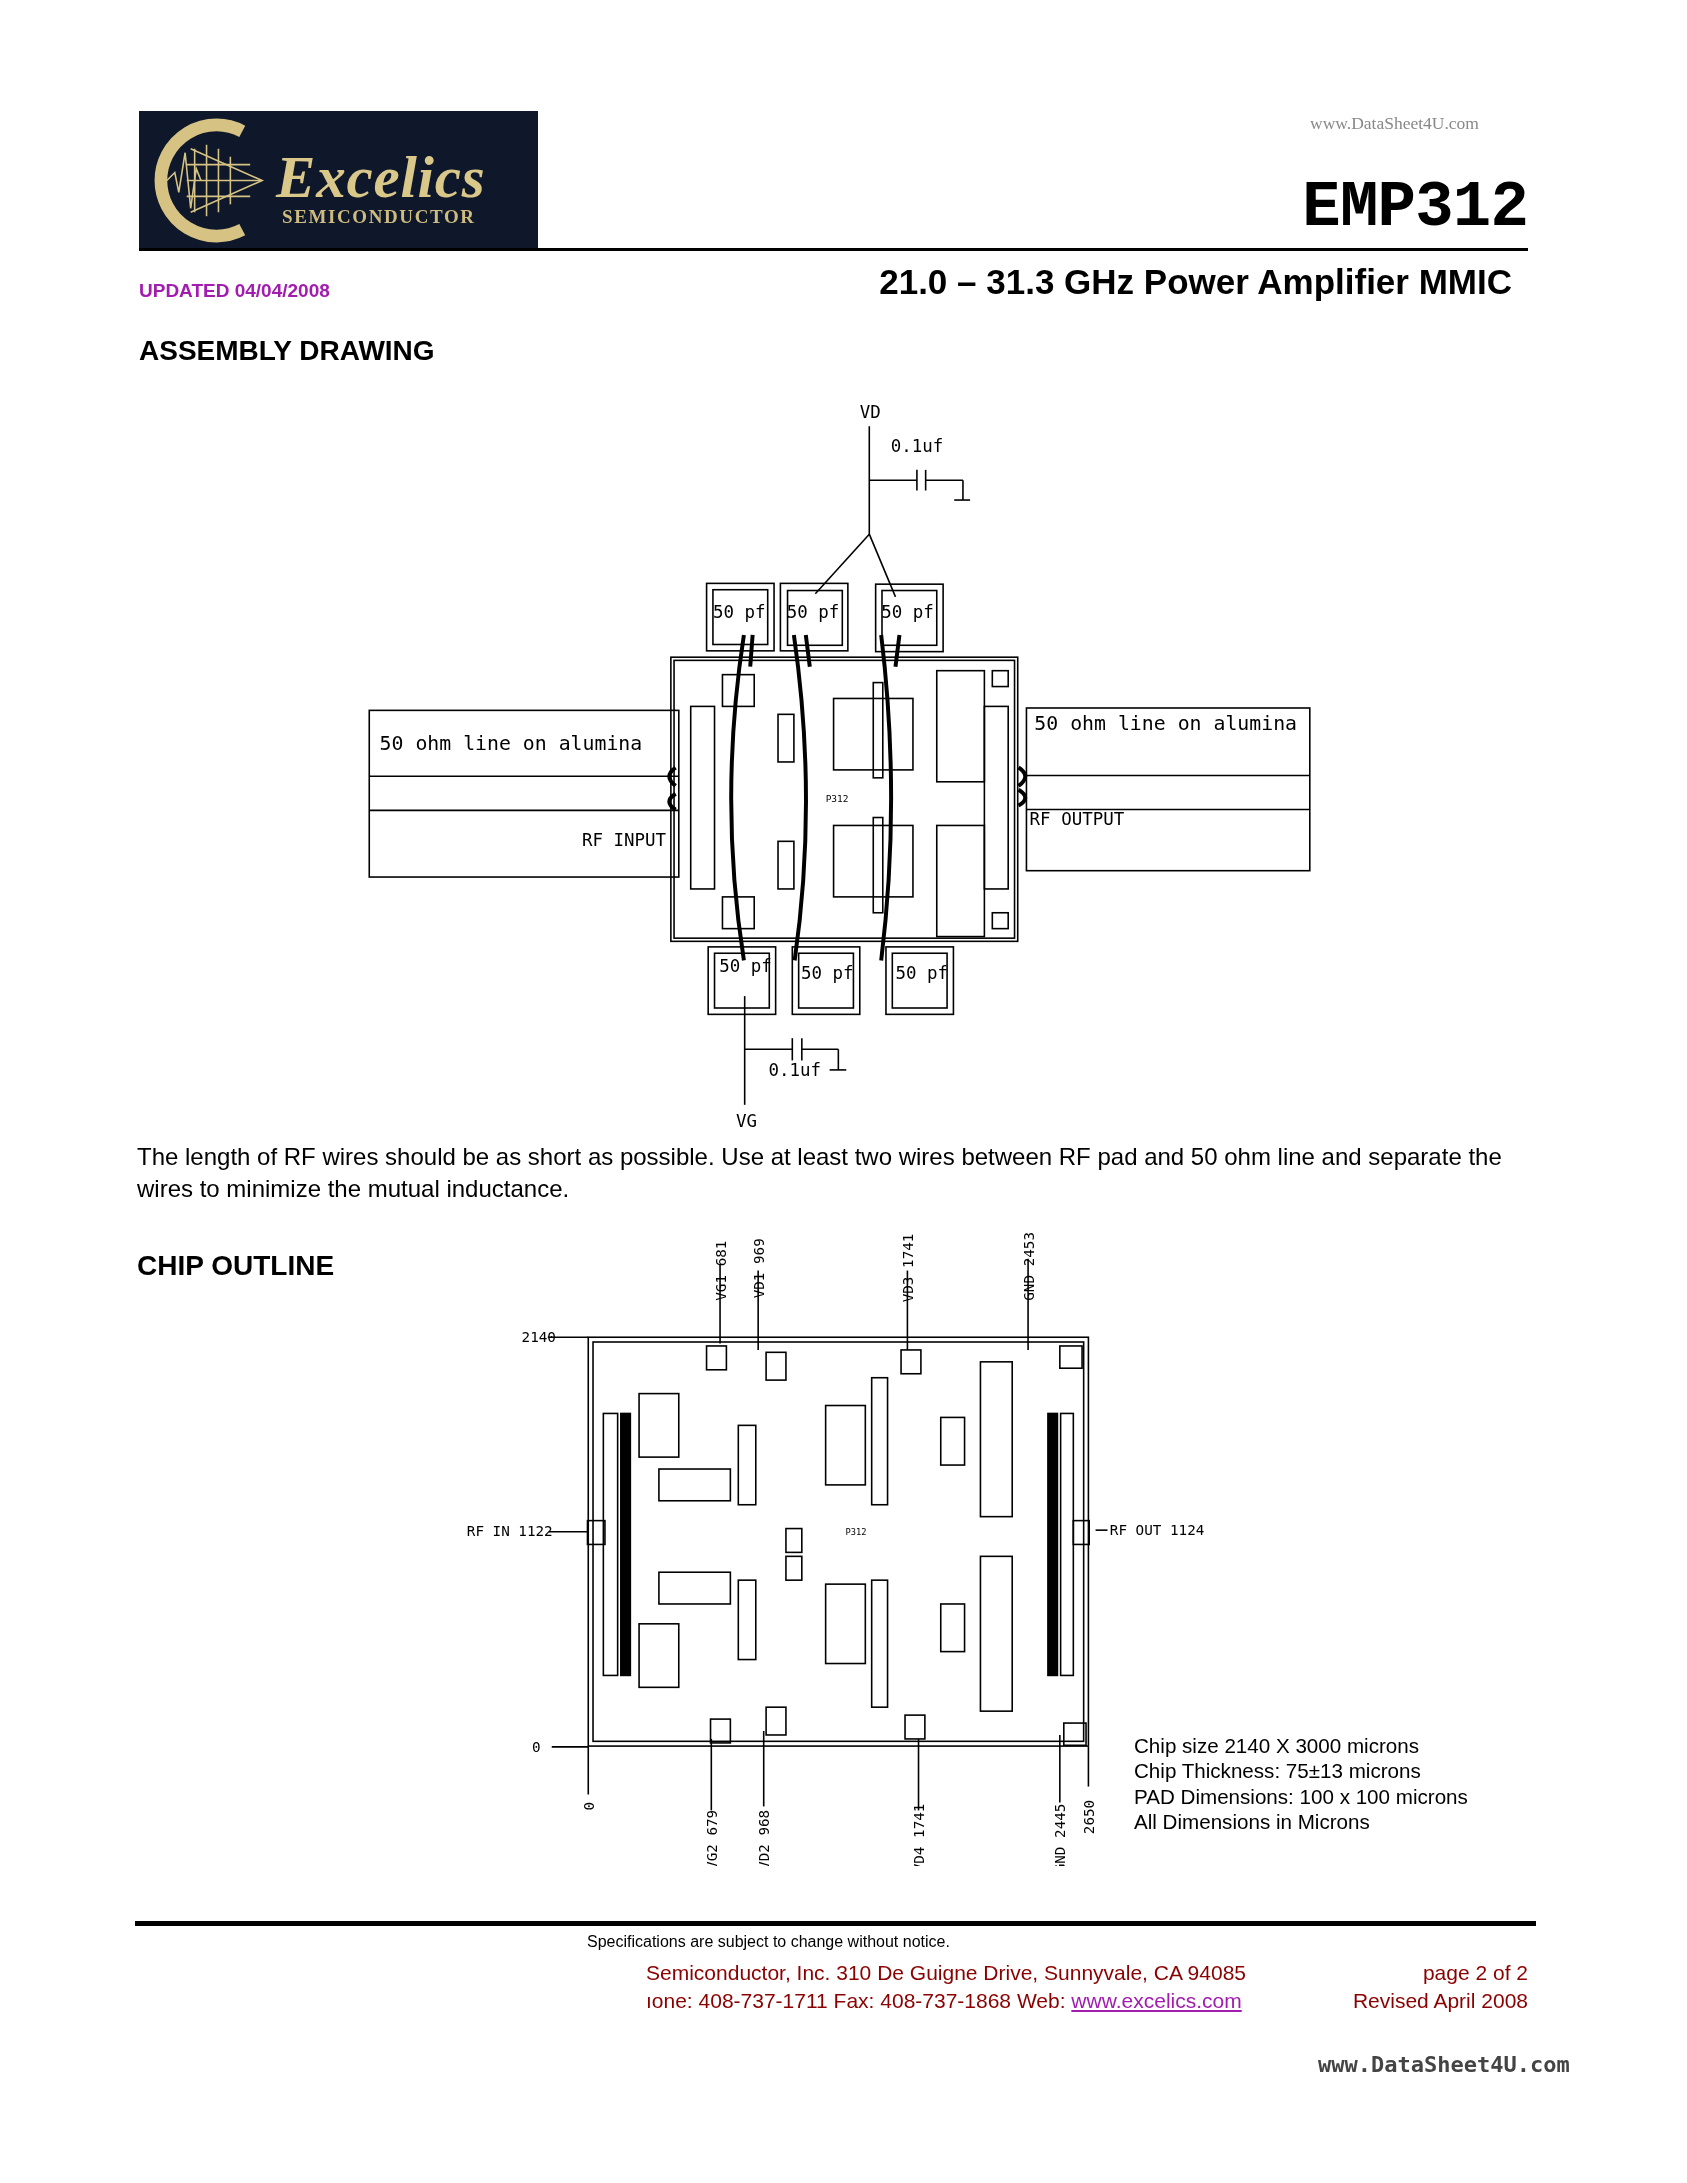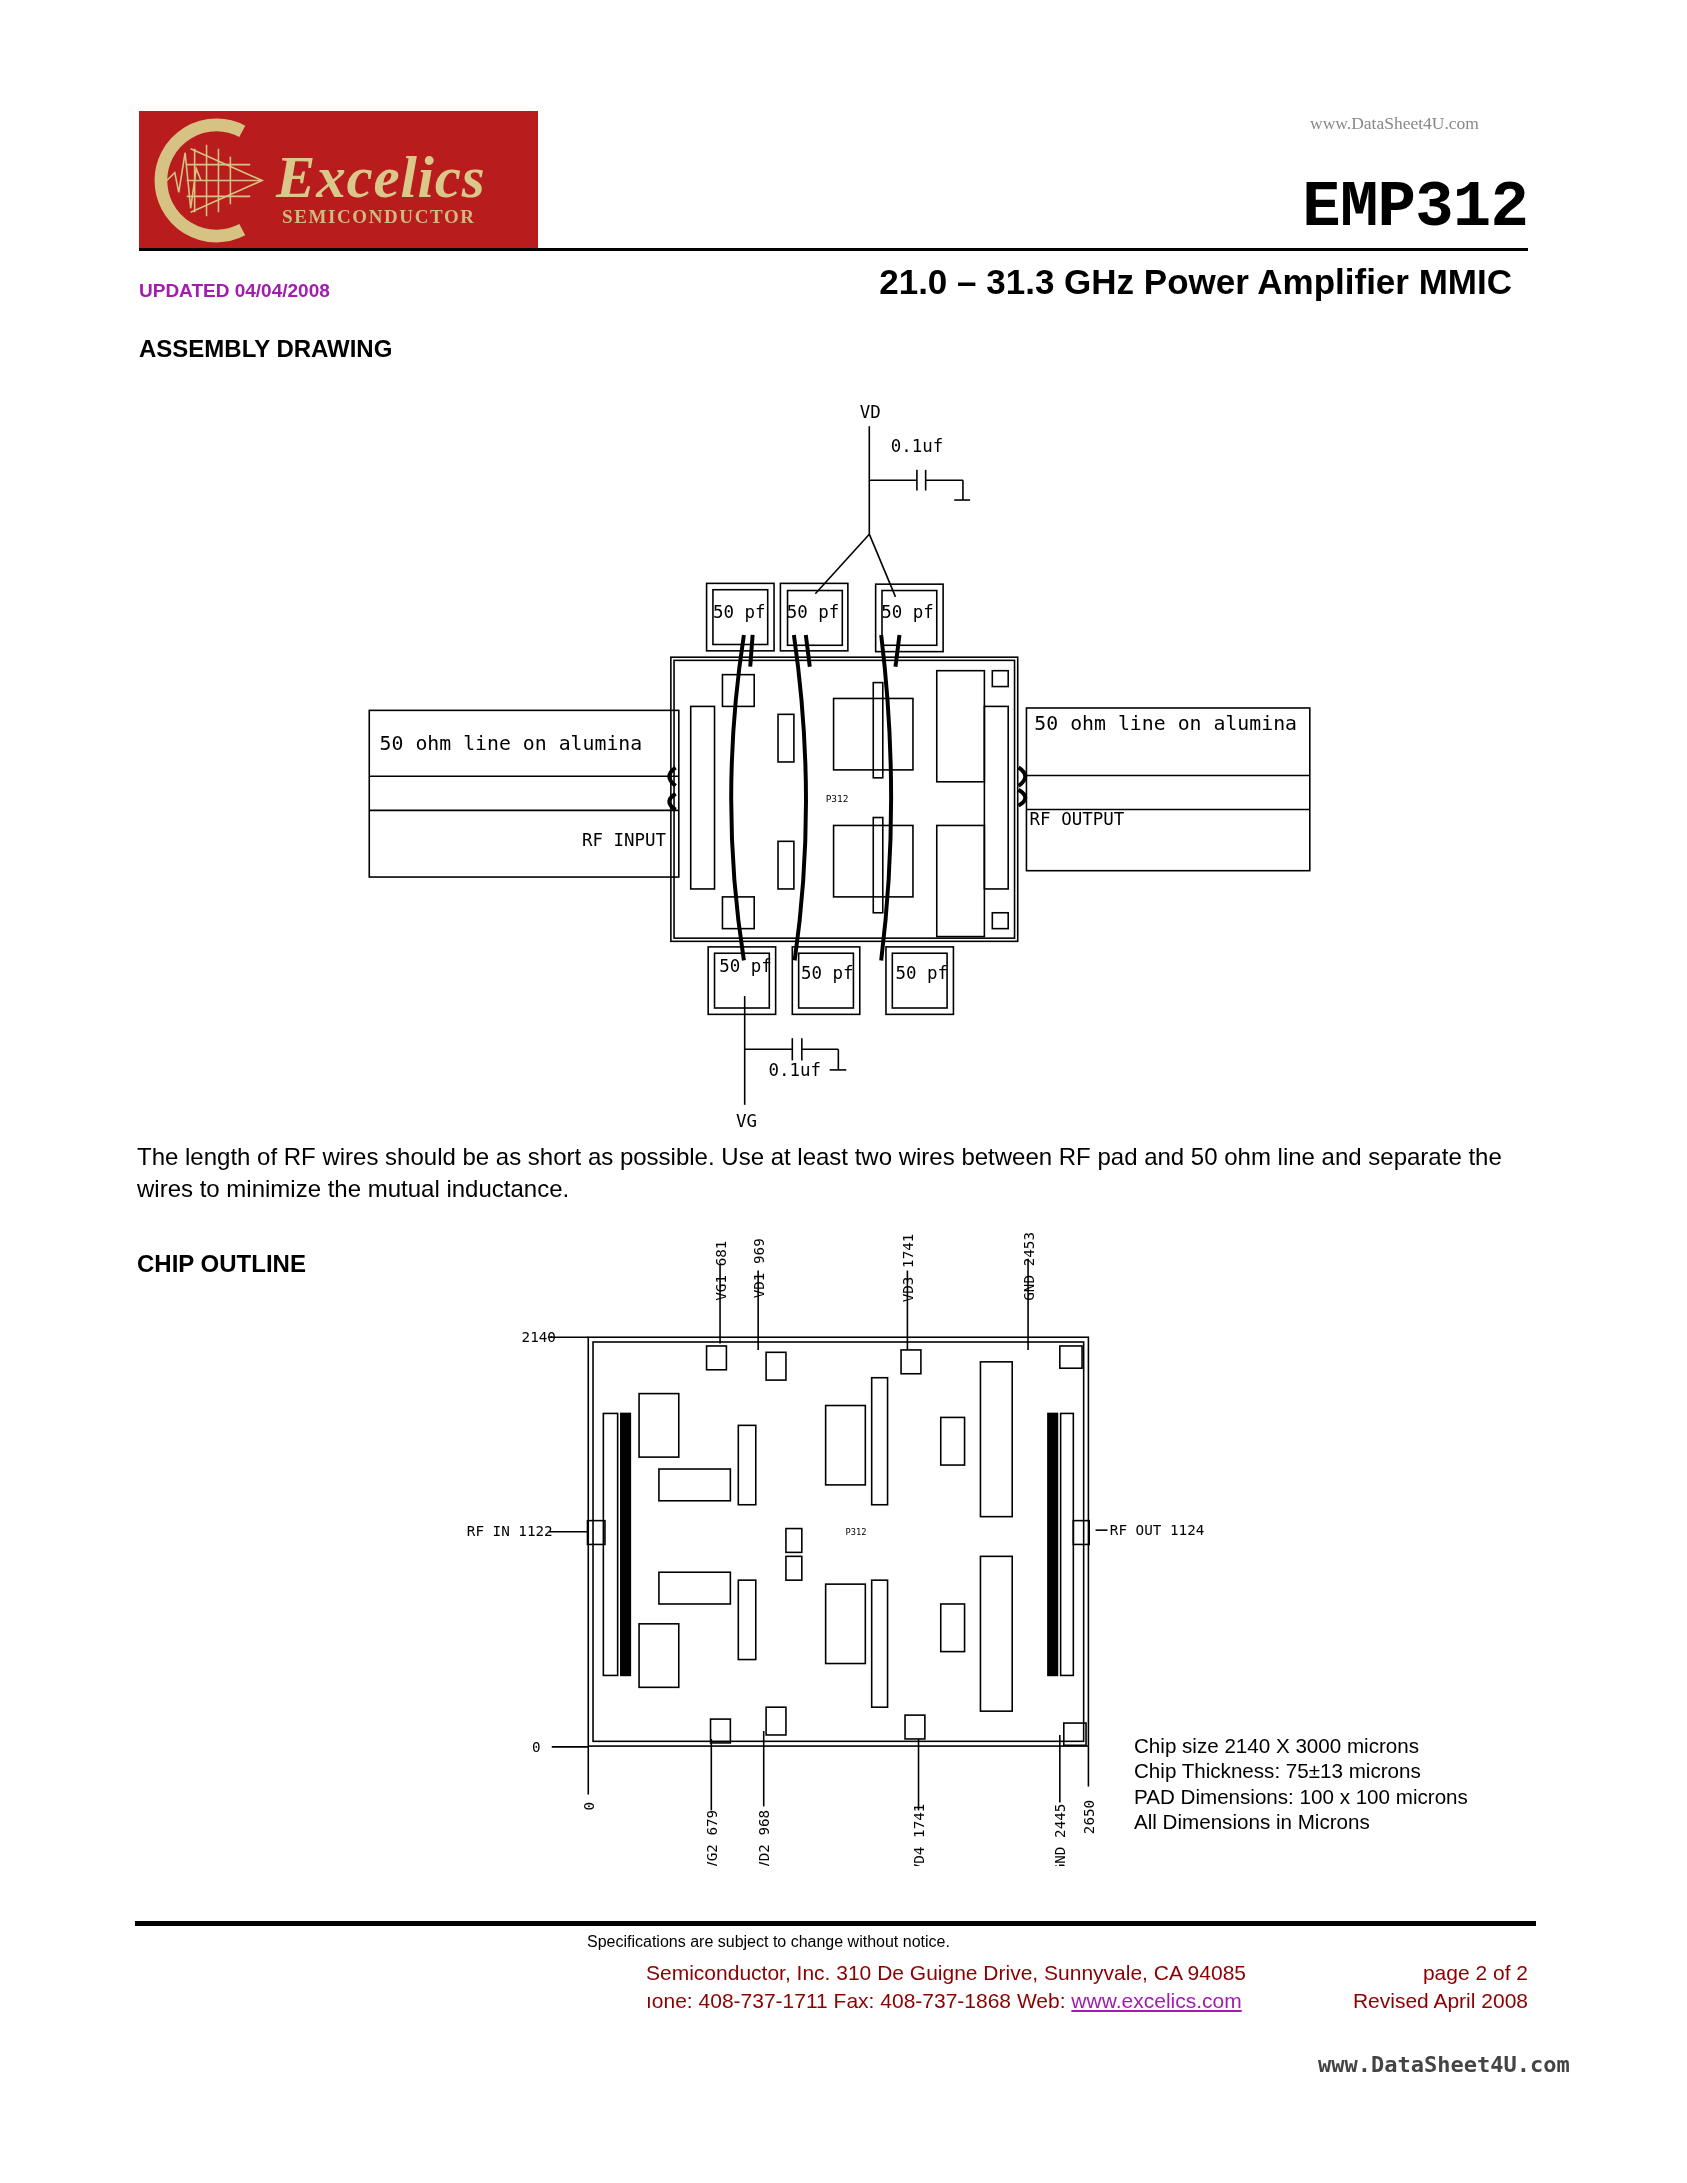--- a/index.html
+++ b/index.html
@@ -1,26 +1,26 @@
 <!DOCTYPE html>
 <html style="font-size:12.7px"><head>
 <meta charset="utf-8">
 <style>
   html, body { margin:0; padding:0; background:#ffffff; }
   body { width:1687px; height:2183px; position:relative; overflow:hidden; font-family:"Liberation Sans", sans-serif; color:#000; }
   .abs { position:absolute; }
-  .logo { left:139px; top:111px; width:399px; height:137px; background:#b91c1c; overflow:hidden; }
+  .logo { left:139px; top:111px; width:399px; height:137px; background:#0f172a; overflow:hidden; }
   .logo-text { position:absolute; left:137px; top:32px; font-family:"Liberation Serif", serif; font-style:italic; font-weight:bold; font-size:59px; color:#d9c88a; letter-spacing:0.8px; }
   .logo-sub { position:absolute; left:143px; top:95px; font-family:"Liberation Serif", serif; font-weight:bold; font-size:19px; color:#cdbb80; letter-spacing:1.6px;text-align:center; }
   .top-url { left:1310px; top:113px; font-family:"Liberation Serif", serif; font-size:17.5px; color:#888; }
   .title { right:159px; top:172px; font-weight:bold; font-size:64px; letter-spacing:-0.8px;font-family:Liberation Mono, monospace; }
   .rule1 { left:139px; top:248px; width:1389px; height:3.2px; background:#000; }
   .updated { left:139px; top:280px; font-weight:bold; font-size:19px; color:#a21caf; }
   .subtitle { right:175px; top:262px; font-weight:bold; font-size:35px; }
-  .h2 { font-weight:bold; font-size:24px;text-align:right; }
+  .h2 { font-weight:bold; font-size:28px;text-align:right; }
   .body-text { left:137px; top:1141px; width:1413px; font-size:24px; line-height:32px; }
   .specs { left:1134px; top:1733px; font-size:20.6px; line-height:25.4px; }
   .rule2 { left:135px; top:1921px; width:1401px; height:4.8px; background:#000; }
   .foot-notice { left:587px; top:1933px; font-size:16px; }
   .foot-line { font-size:21px; color:#8b0000;margin-left:36px; }
   .foot-link { color:#a21caf; text-decoration:underline; }
   .watermark { left:1318px; top:2052px; font-family:"DejaVu Sans Mono", monospace; font-weight:bold; font-size:22px; color:#444; }
   svg text { font-family:"DejaVu Sans Mono", monospace; }
 </style>
 </head>

